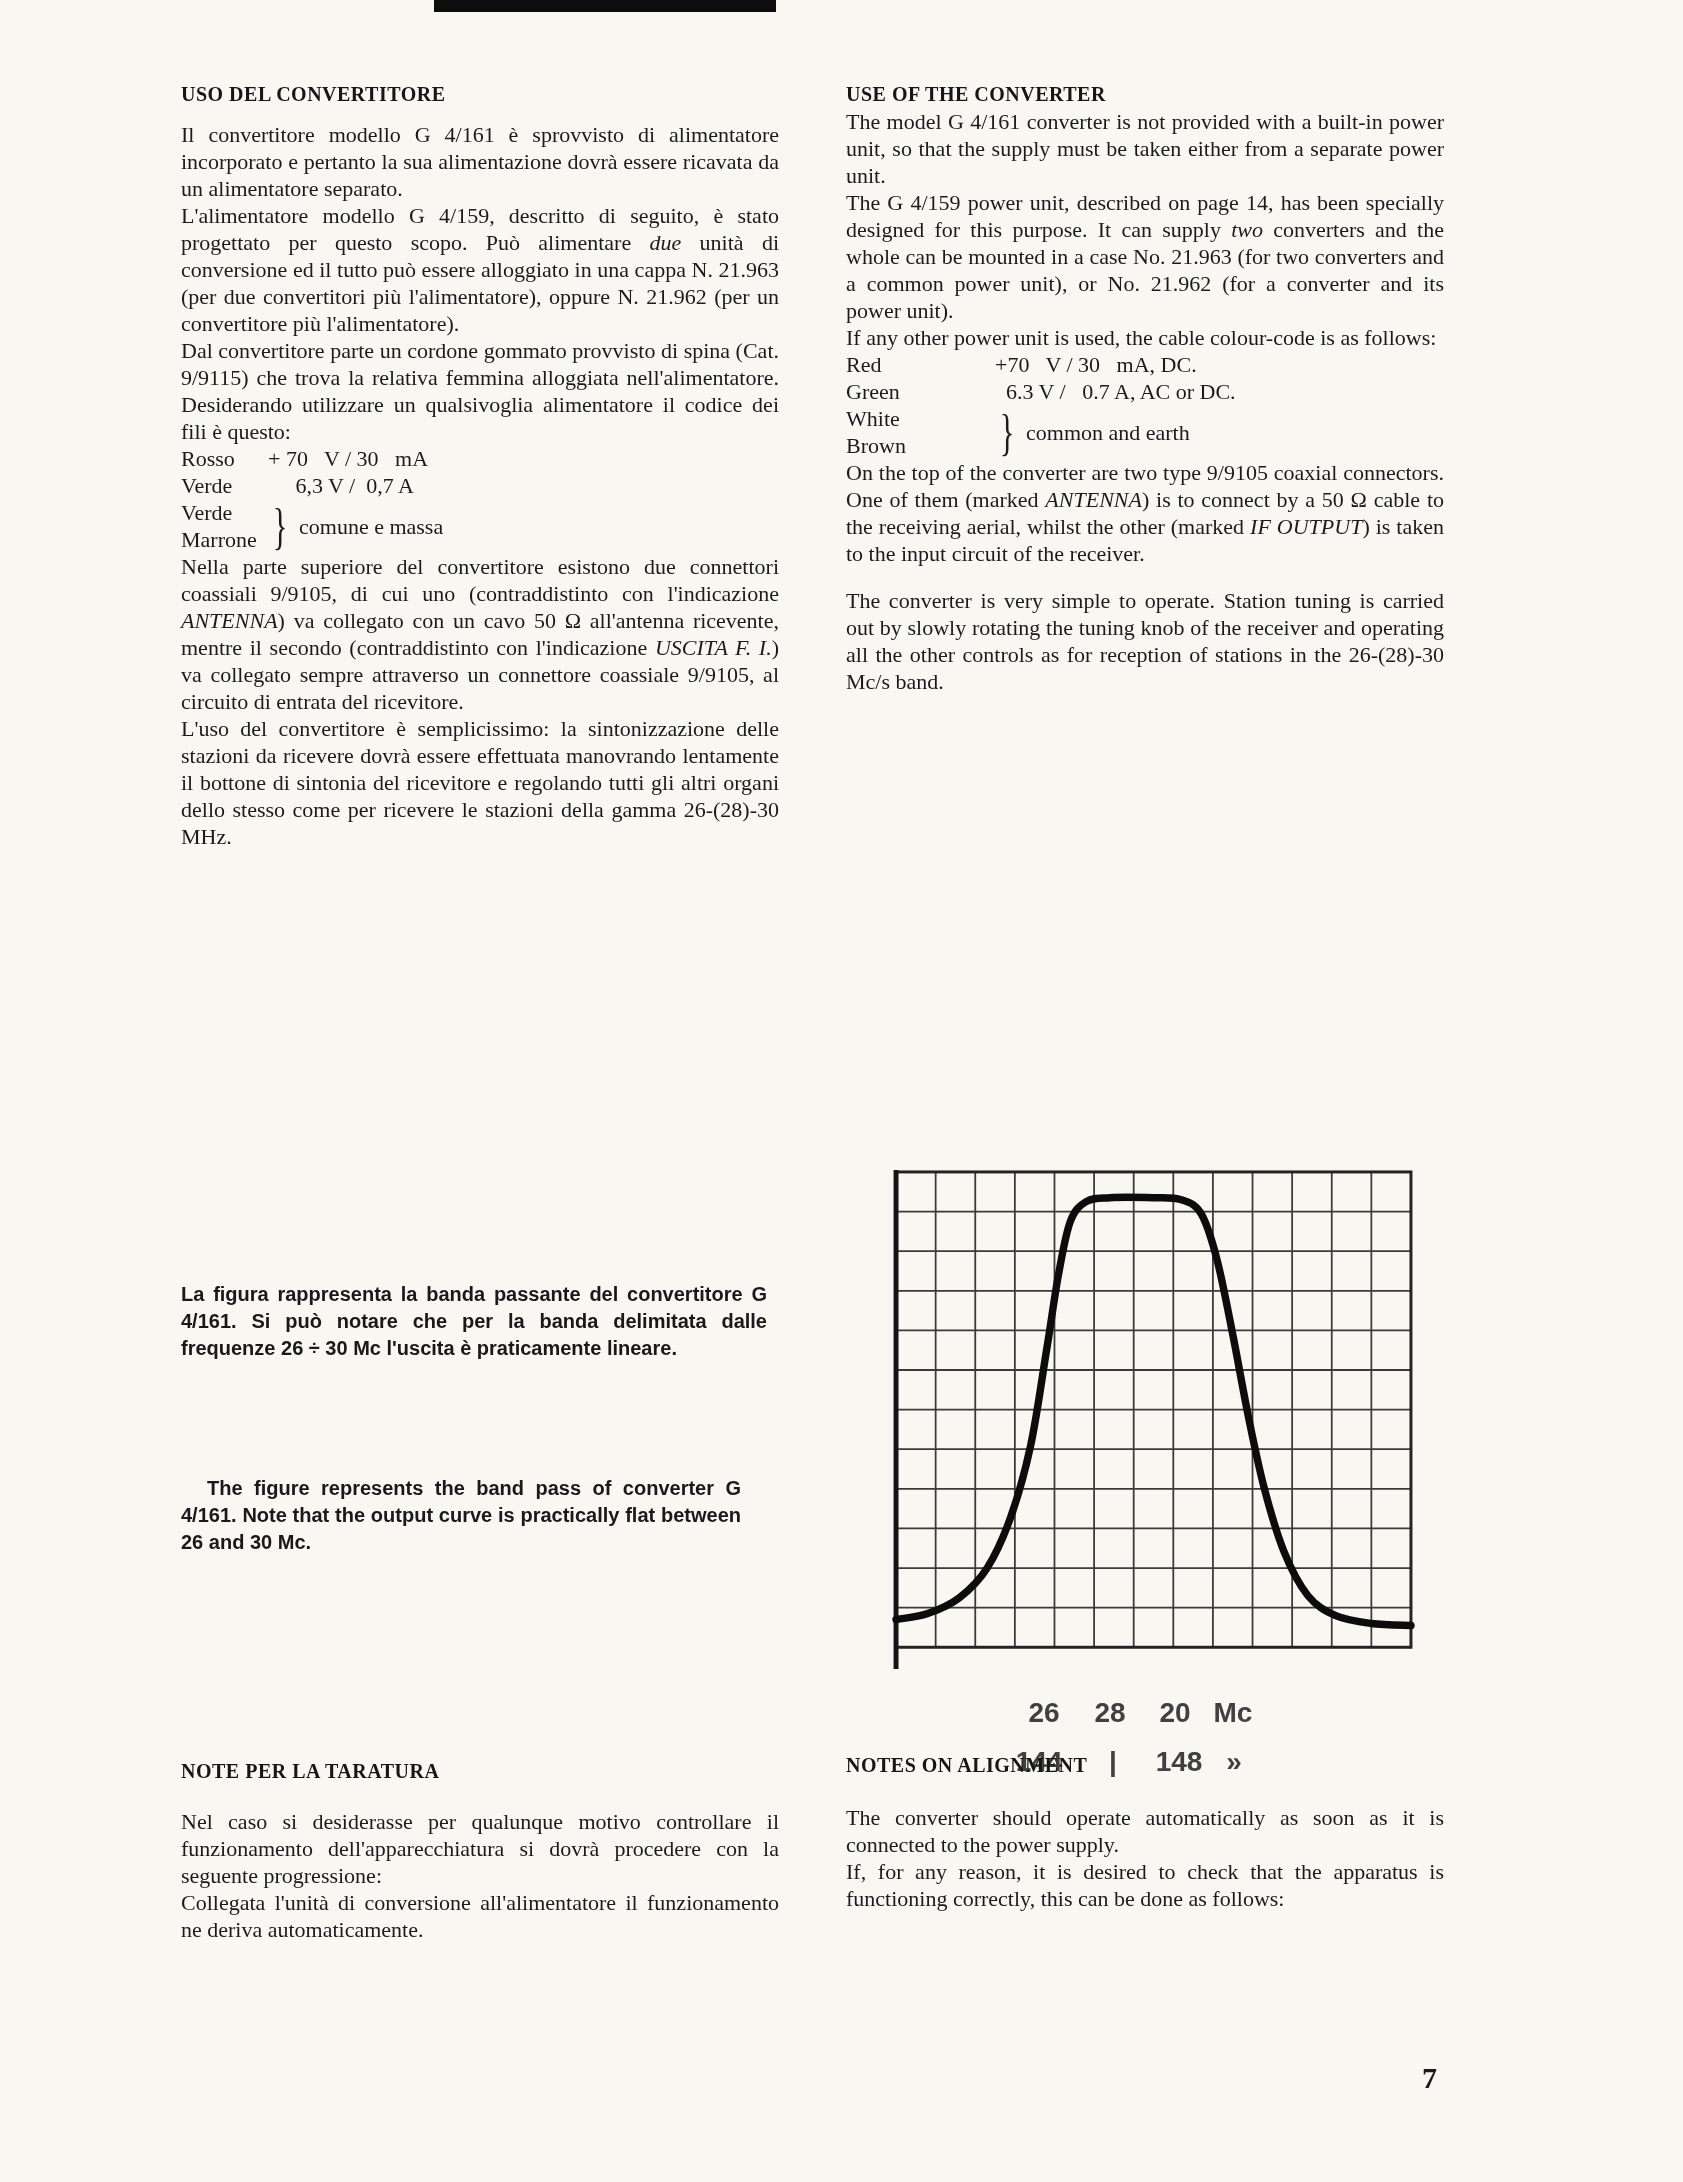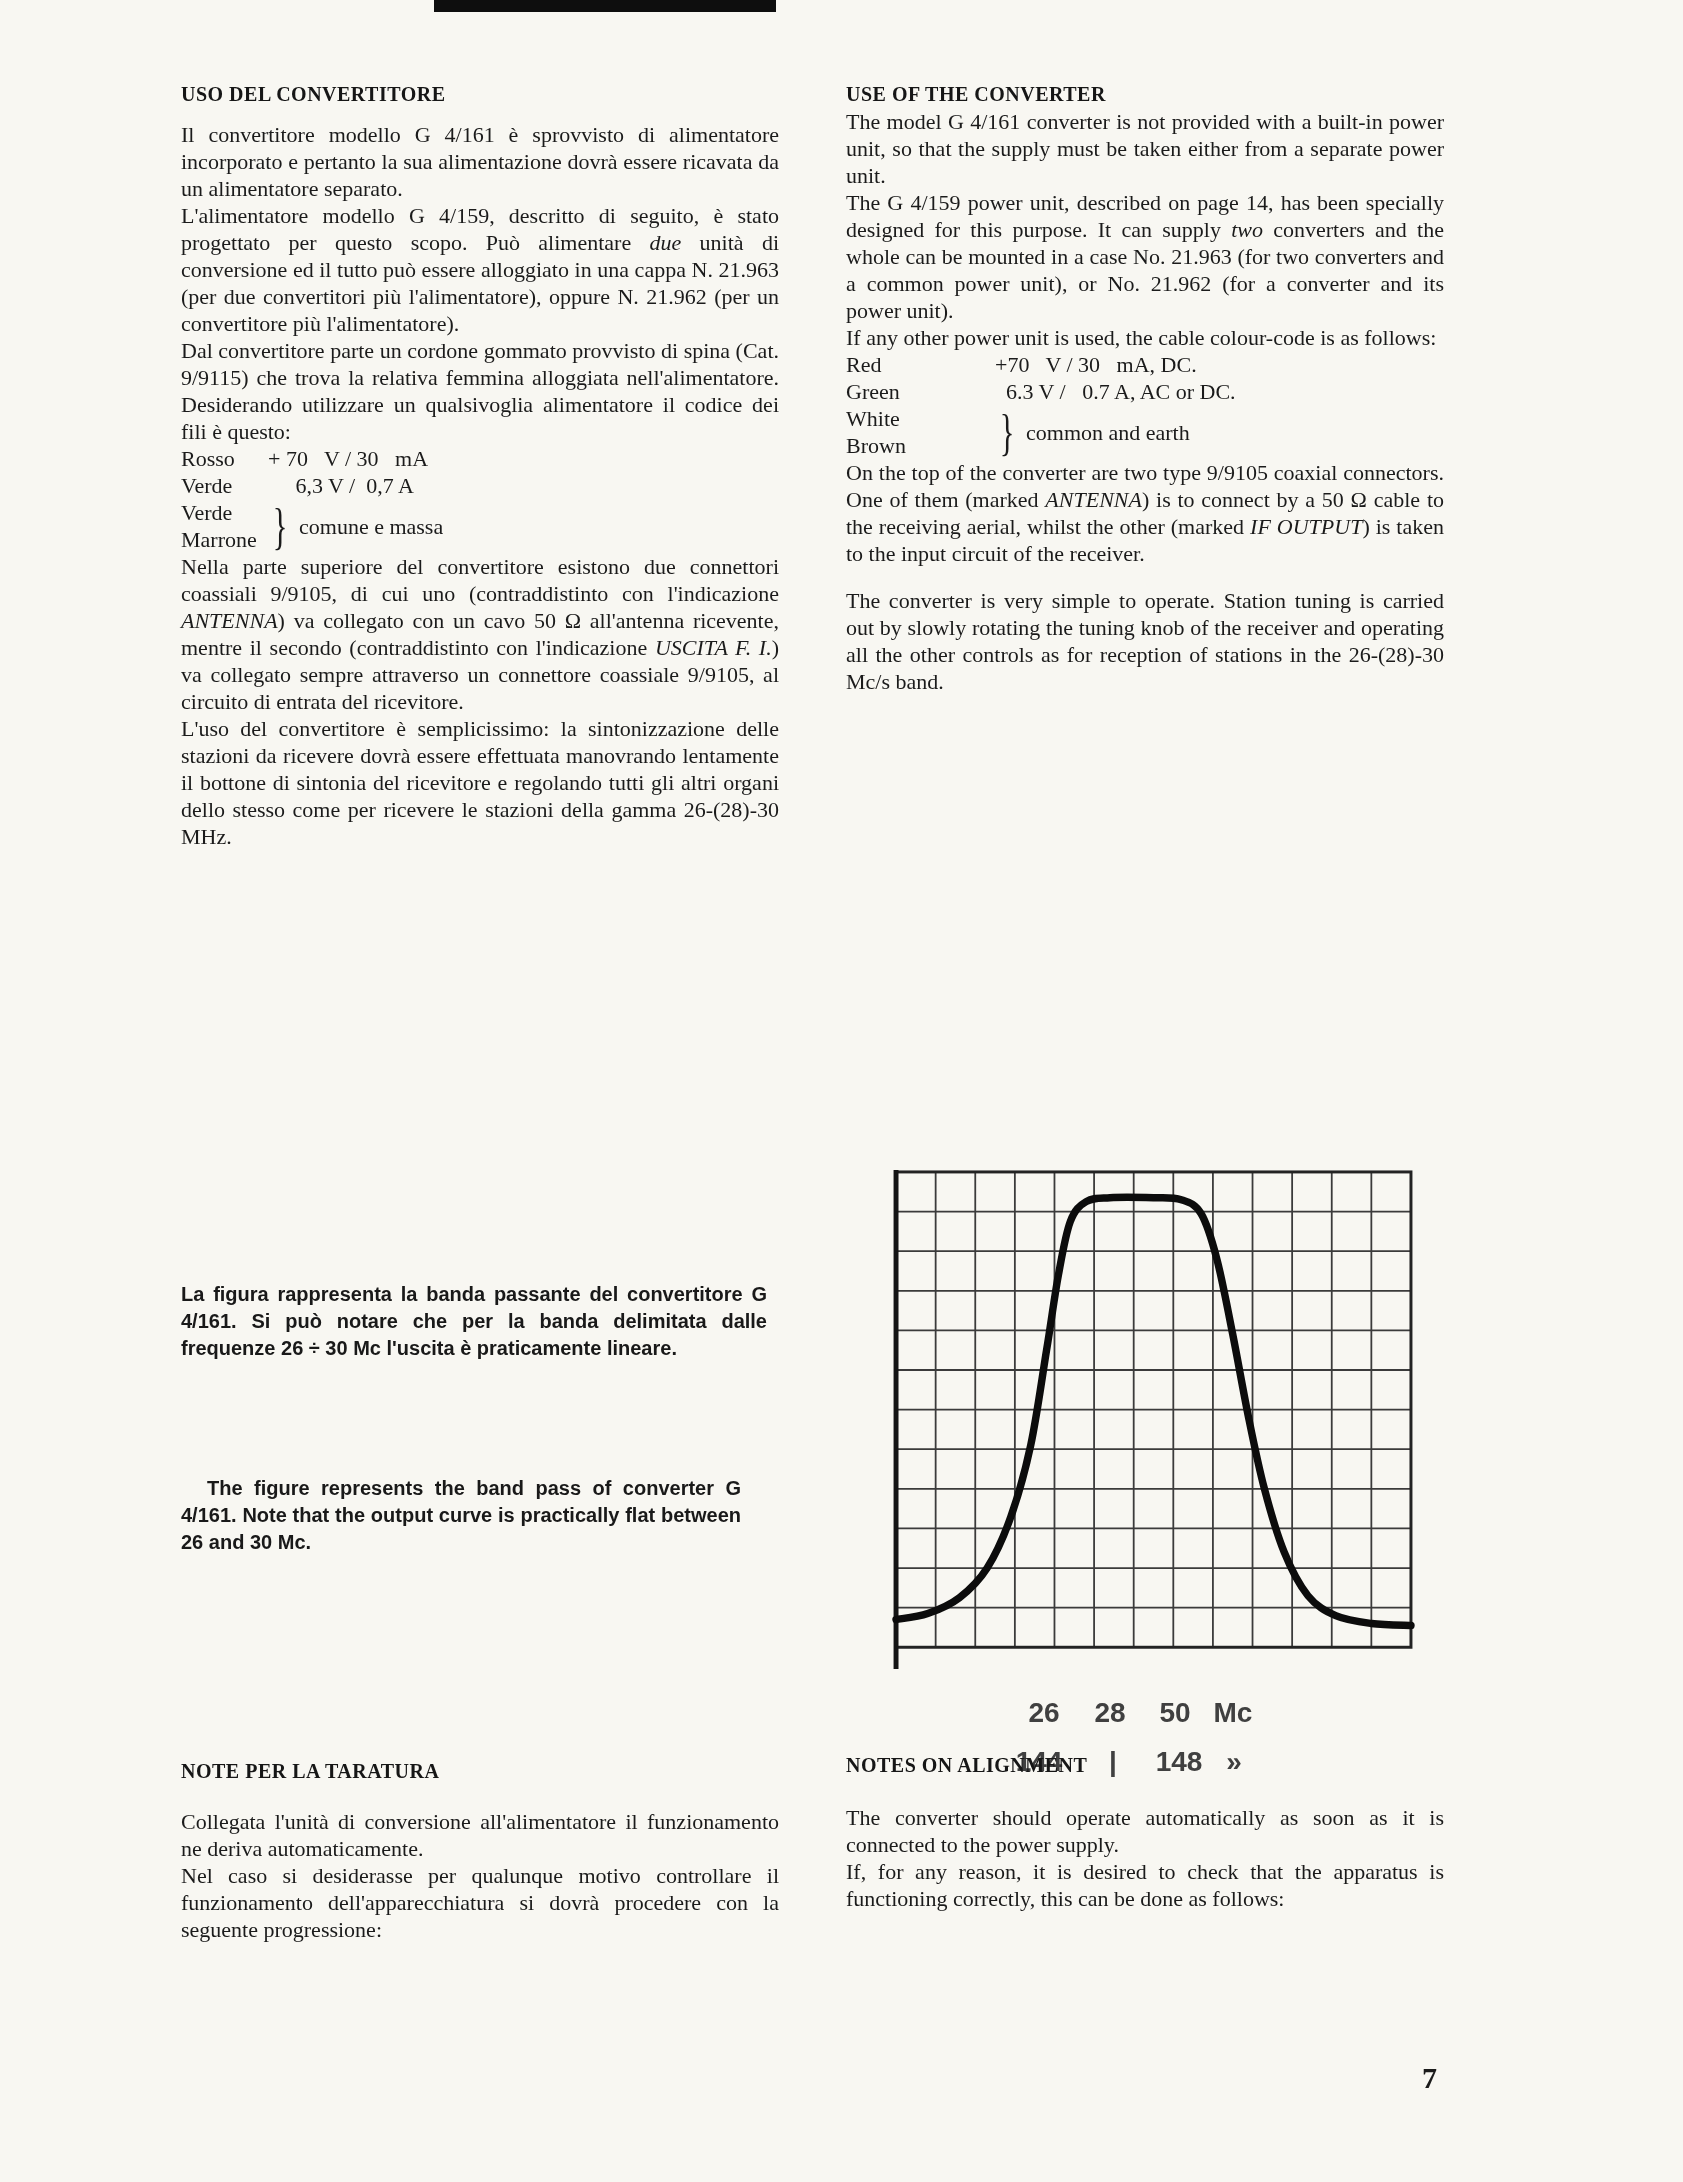--- a/index.html
+++ b/index.html
@@ -129,35 +129,35 @@
   <figure class="fig">
     <svg id="bandpass-svg" width="527" height="507" viewBox="-6 -6 532 512">
         <path d="M40 0V480M80 0V480M120 0V480M160 0V480M200 0V480M240 0V480M280 0V480M320 0V480M360 0V480M400 0V480M440 0V480M480 0V480M0 40H520M0 80H520M0 120H520M0 160H520M0 200H520M0 240H520M0 280H520M0 320H520M0 360H520M0 400H520M0 440H520" class="gridlines"></path>
         <rect x="0" y="0" width="520" height="480" class="gridborder"></rect>
         <line x1="0" y1="-2" x2="0" y2="502" class="gridaxis"></line>
         <path d="M0 452C5.3 451.0 21.3 449.7 32 446C42.7 442.3 54.0 437.7 64 430C74.0 422.3 83.3 413.7 92 400C100.7 386.3 108.7 368.7 116 348C123.3 327.3 130.0 304.0 136 276C142.0 248.0 147.3 208.7 152 180C156.7 151.3 160.0 125.7 164 104C168.0 82.3 171.3 62.3 176 50C180.7 37.7 185.3 34.0 192 30C198.7 26.0 204.7 26.7 216 26C227.3 25.3 248.0 25.7 260 26C272.0 26.3 280.0 25.3 288 28C296.0 30.7 302.0 32.0 308 42C314.0 52.0 318.7 67.7 324 88C329.3 108.3 334.7 137.3 340 164C345.3 190.7 350.7 222.0 356 248C361.3 274.0 366.0 297.3 372 320C378.0 342.7 384.7 366.0 392 384C399.3 402.0 407.3 417.3 416 428C424.7 438.7 433.3 443.3 444 448C454.7 452.7 467.3 454.3 480 456C492.7 457.7 513.3 457.7 520 458" class="curve"></path>
       </svg>
     <div class="axisrow">
       <span style="left:154px">26</span>
       <span style="left:220px">28</span>
-      <span style="left:285px">50</span>
+      <span style="left:285px">20</span>
       <span style="left:343px">Mc</span>
     </div>
     <div class="axisrow">
       <span style="left:149px">144</span>
       <span style="left:223px">|</span>
       <span style="left:289px">148</span>
       <span style="left:344px">»</span>
     </div>
   </figure>
 
   <div class="heading" style="left:181px; top:1760px;">NOTE PER LA TARATURA</div>
   <div class="col" style="left:181px; top:1808px;">
+    <p>Nel caso si desiderasse per qualunque motivo controllare il funzionamento dell'apparecchiatura si dovrà procedere con la seguente progressione:</p>
     <p>Collegata l'unità di conversione all'alimentatore il funzionamento ne deriva automaticamente.</p>
-    <p>Nel caso si desiderasse per qualunque motivo controllare il funzionamento dell'apparecchiatura si dovrà procedere con la seguente progressione:</p>
   </div>
 
   <div class="heading" style="left:846px; top:1754px;">NOTES ON ALIGNMENT</div>
   <div class="col" style="left:846px; top:1804px;">
     <p>The converter should operate automatically as soon as it is connected to the power supply.</p>
     <p>If, for any reason, it is desired to check that the apparatus is functioning correctly, this can be done as follows:</p>
   </div>
 
   <div class="pagenum">7</div>
 

